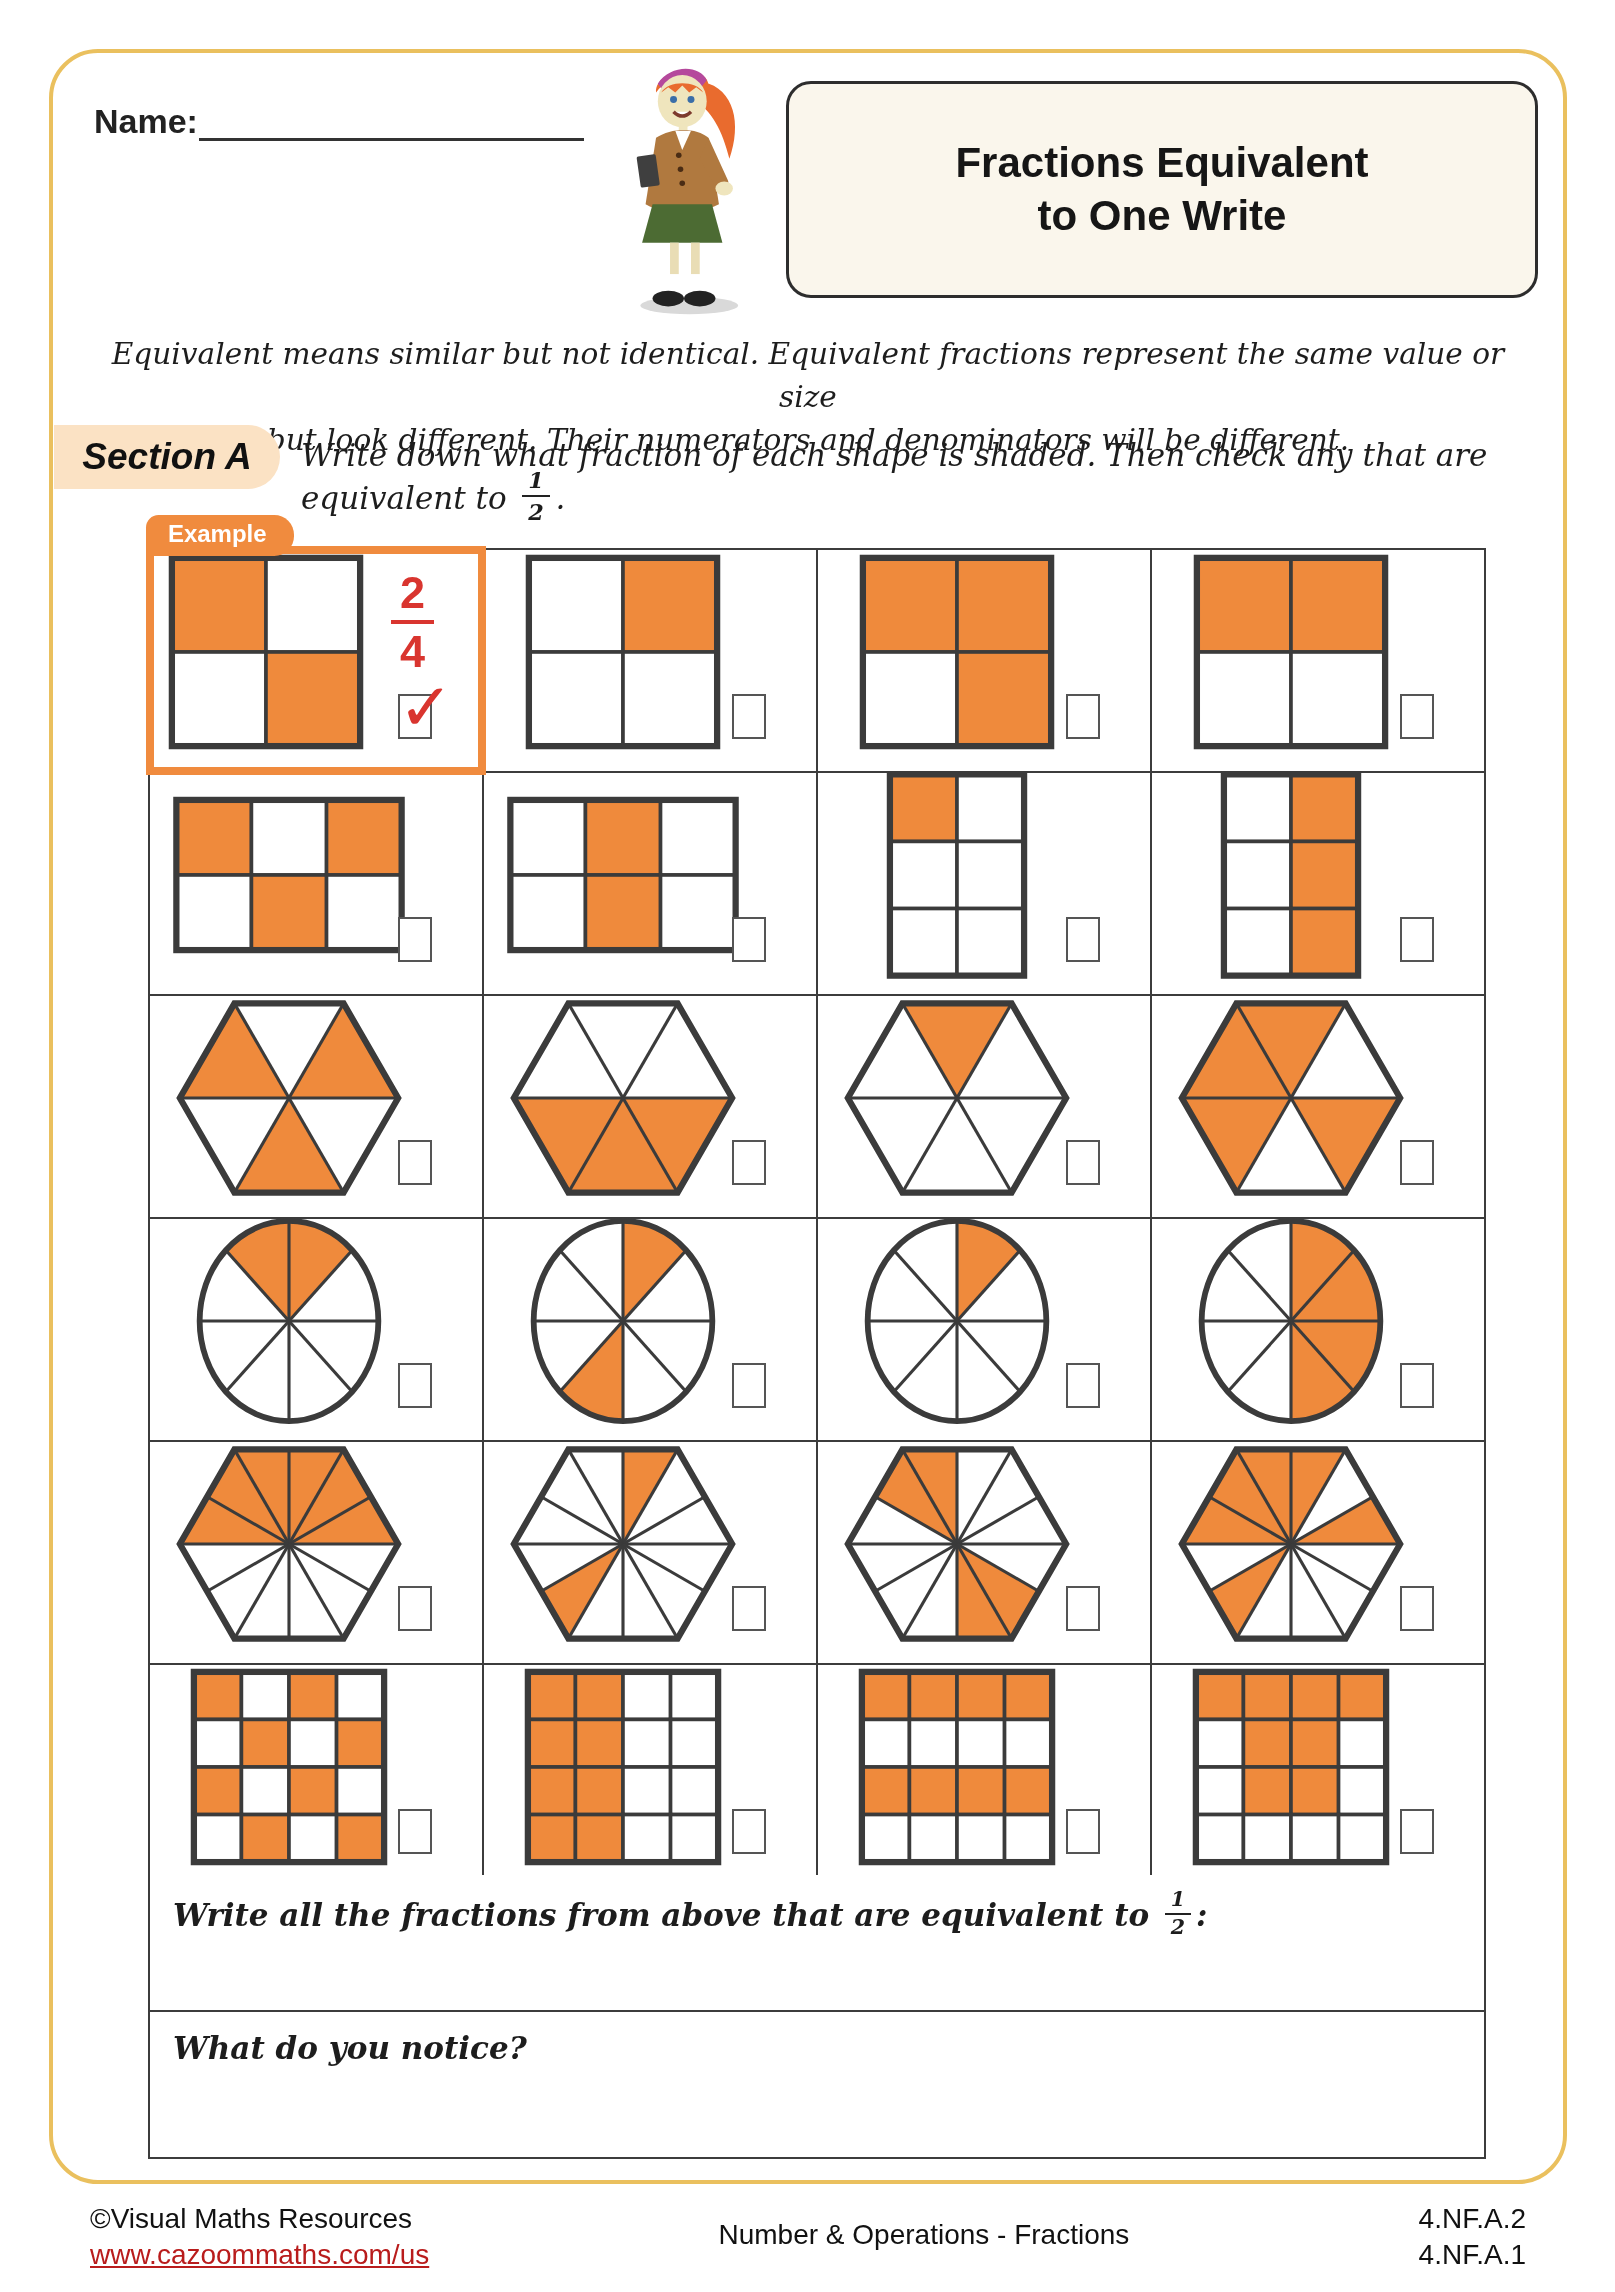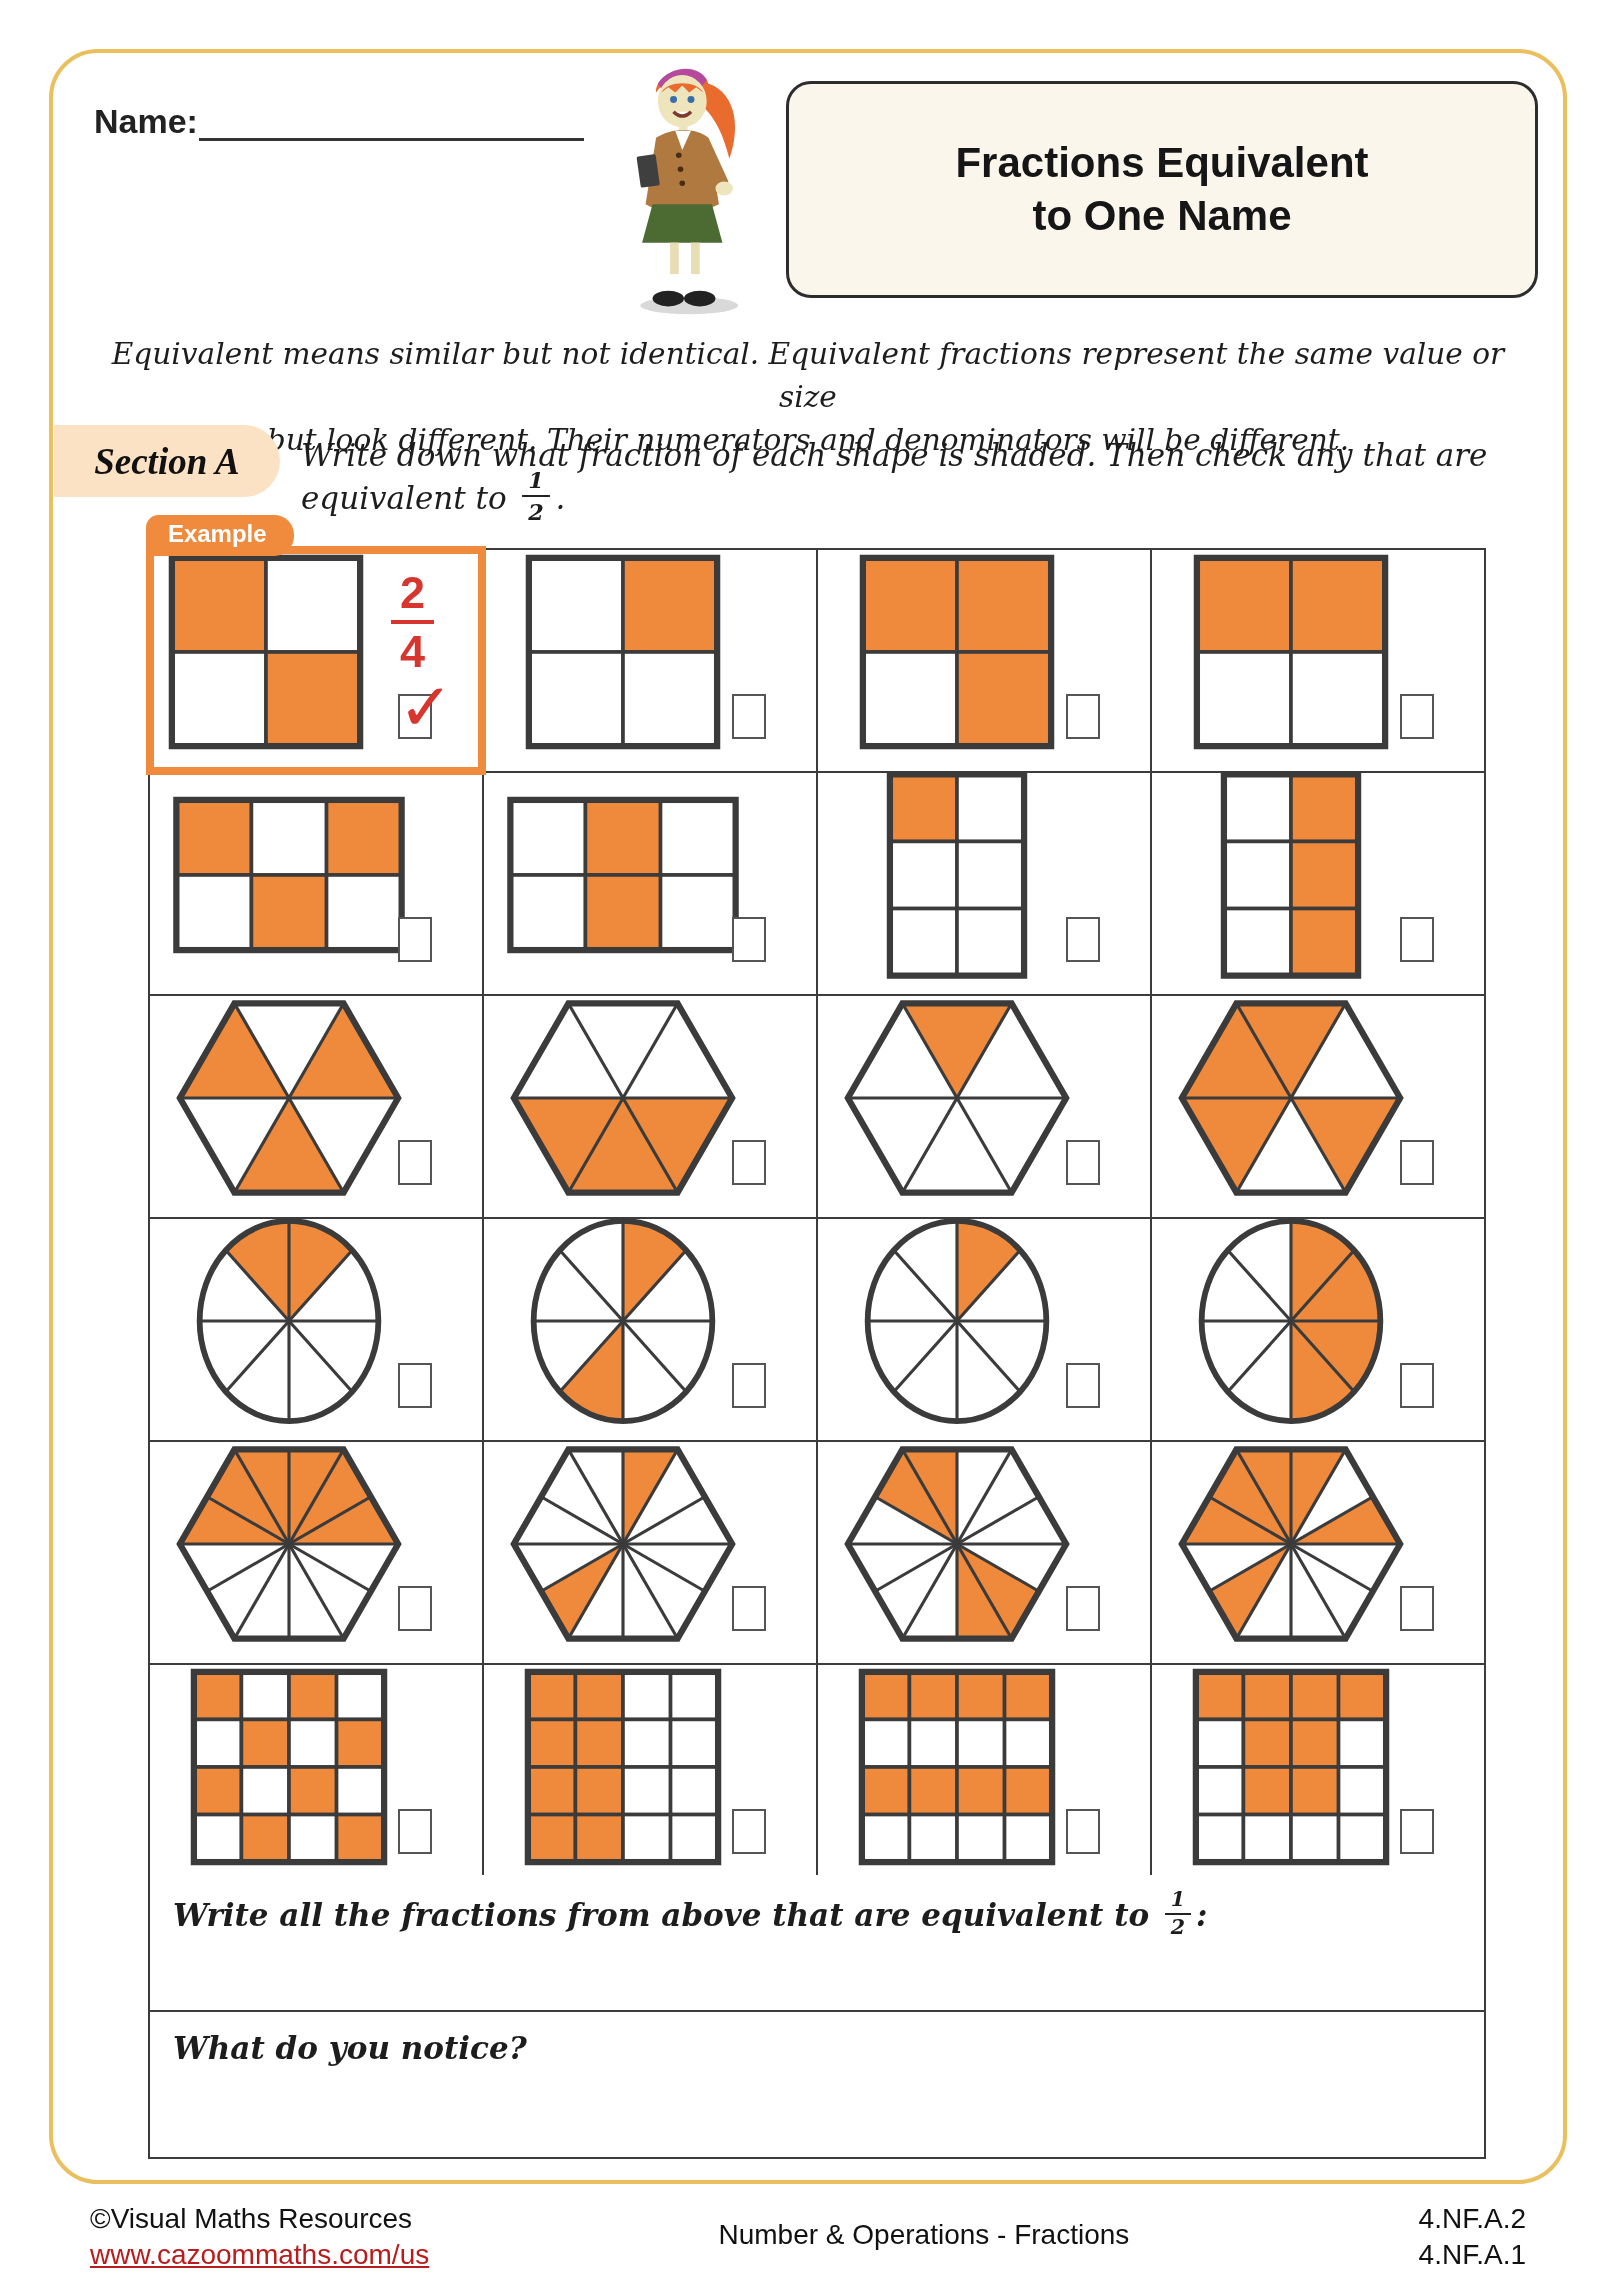--- a/index.html
+++ b/index.html
@@ -23,23 +23,23 @@
   .title-text{flex:1;text-align:center;font-size:42px;font-weight:bold;color:#161616;line-height:1.25;}
   .logo-block{width:134px;text-align:center;}
   .logo-mark{display:inline-block;}
   .logo-text{font-family:"Liberation Serif",serif;font-weight:bold;font-size:28px;color:#111;margin-top:1.8px;}
 
   
   .intro{position:absolute;left:81px;right:81px;top:333px;text-align:center;
          font-family:"DejaVu Serif",serif;font-style:italic;font-size:29.6px;line-height:1.45;color:#1d1d1d;}
 
   
-  .section-pill{position:absolute;left:54px;top:425px;width:226px;height:72px;background:#fbe2c4;
+  .section-pill{position:absolute;left:54px;top:425px;width:226px;height:64px;background:#fbe2c4;
                 border-radius:0 39px 39px 0;display:flex;align-items:center;justify-content:center;
-                font-family:Liberation Serif, serif;font-style:italic;font-weight:bold;font-size:37px;color:#111;}
+                font-family:Liberation Sans, sans-serif;font-style:italic;font-weight:bold;font-size:37px;color:#111;}
   .section-instr{position:absolute;left:301px;top:437px;width:1236px;
                  font-family:"DejaVu Serif",serif;font-style:italic;font-size:31px;color:#1d1d1d;}
   .frac{display:inline-block;text-align:center;vertical-align:middle;line-height:1;
         font-size:22.4px;font-weight:bold;margin:0 5.4px;position:relative;top:-3.6px;}
   .frac .fnum{display:block;border-bottom:2.7px solid #222;padding:0 6.3px 3.6px;}
   .frac .fden{display:block;padding-top:3.6px;}
 
   
   .grid-area{position:absolute;left:148px;top:548px;width:1278px;}
   .grid-area table{border-collapse:collapse;width:1338px;table-layout:fixed;}
@@ -117,21 +117,21 @@
       <rect x="43.5" y="126" width="8" height="11" fill="#ffffff"></rect>
       <rect x="55.5" y="126" width="8" height="11" fill="#ffffff"></rect>
       <ellipse cx="44" cy="140" rx="9" ry="4.5" fill="#222222"></ellipse>
       <ellipse cx="62" cy="140" rx="9" ry="4.5" fill="#222222"></ellipse>
     </svg>
   </div>
 
   <div class="title-box">
     <div class="title-text">
       <span>Fractions Equivalent</span><br>
-      <span>to One Name</span>
+      <span>to One Write</span>
     </div>
   </div>
 
   <div class="intro">
     <span>Equivalent means similar but not identical. Equivalent fractions represent the same value or size</span><br>
     <span>but look different. Their numerators and denominators will be different.</span>
   </div>
 
   <div class="section-pill">Section A</div>
   <div class="section-instr">

